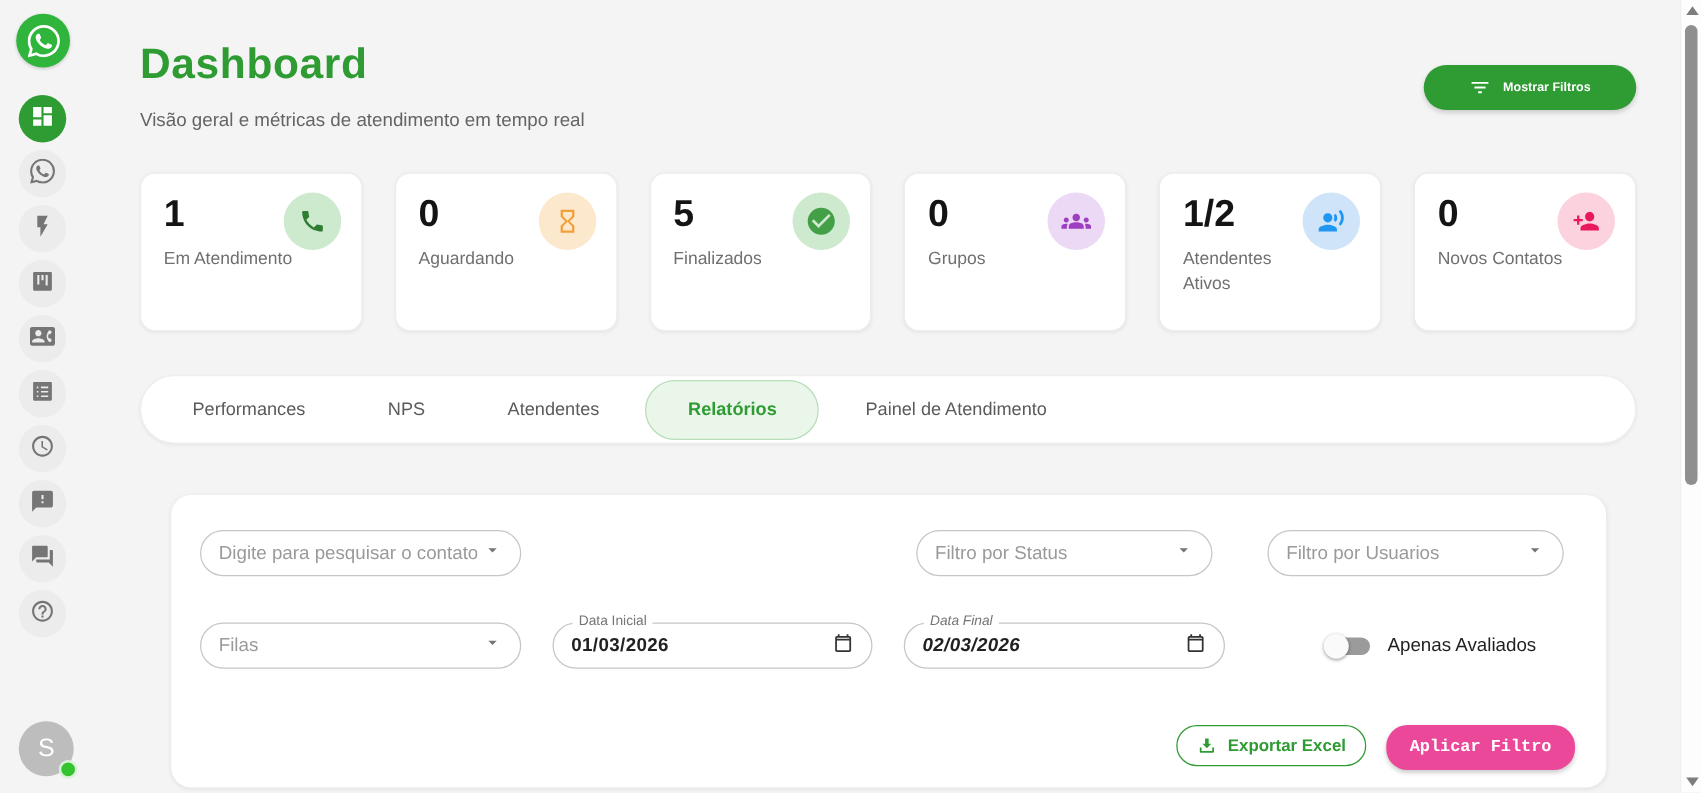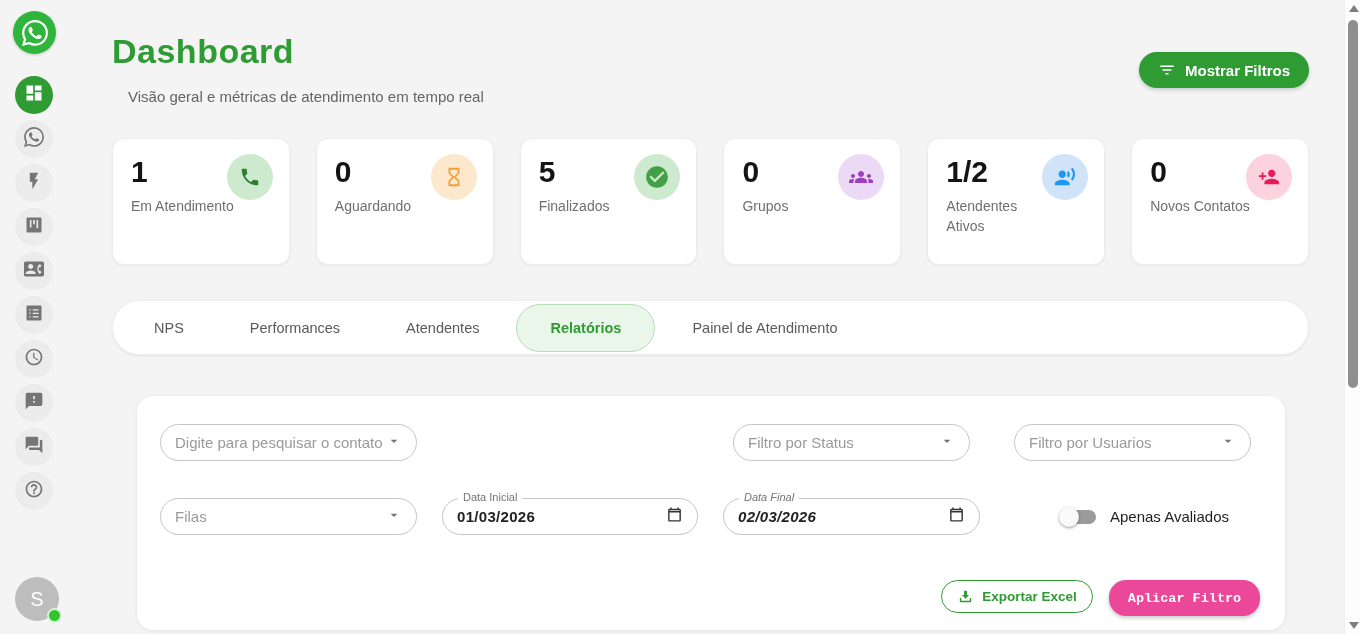--- a/index.html
+++ b/index.html
@@ -18,22 +18,22 @@
   .side-logo { position:absolute; left:13px; top:11px; width:43px; height:43px; border-radius:50%; background:#2fb53b; display:flex; align-items:center; justify-content:center; box-shadow:0 1px 3px rgba(0,0,0,.2); }
   .nav-item { position:absolute; left:15px; width:38px; height:38px; border-radius:50%; background:#ececec; display:flex; align-items:center; justify-content:center; cursor:pointer; }
   .nav-item svg { fill:#757575; }
   .nav-item.active { background:#2e9b33; }
   .nav-item.active svg { fill:#ffffff; }
   .avatar { position:absolute; left:15px; top:577px; width:44px; height:44px; border-radius:50%; background:#bdbdbd; color:#fff; font-size:20px; display:flex; align-items:center; justify-content:center; cursor:pointer; }
   .status-dot { position:absolute; right:-3px; bottom:-2px; width:15px; height:15px; border-radius:50%; background:#35c32f; border:2px solid #d9f2d7; }
 
   
   .page-title { position:absolute; left:112px; top:32px; font-size:34px; font-weight:bold; color:#2e9b33; letter-spacing:.5px; }
-  .page-subtitle { position:absolute; left:112px; top:88px; font-size:15px; color:#646464;margin-left:16px; }
-  .btn-show-filters { position:absolute; left:1139px; top:52px; width:170px; height:36px; border-radius:18px; background:#2e9b33; color:#fff; font-size:15px; font-weight:bold; border:none; display:flex; align-items:center; justify-content:center; gap:9px; cursor:pointer; box-shadow:0 2px 4px rgba(0,0,0,.18); font-family:inherit;text-align:center; }
+  .page-subtitle { position:absolute; left:112px; top:88px; font-size:15px; color:#646464; }
+  .btn-show-filters { position:absolute; left:1139px; top:52px; width:170px; height:36px; border-radius:18px; background:#2e9b33; color:#fff; font-size:10px; font-weight:bold; border:none; display:flex; align-items:center; justify-content:center; gap:9px; cursor:pointer; box-shadow:0 2px 4px rgba(0,0,0,.18); font-family:inherit;text-align:center; }
 
   
   .stats-row { position:absolute; left:112px; top:138px; width:1197px; height:127px; display:flex; gap:26px; }
   .stat-card { flex:1; background:#fff; border-radius:12px; border:1px solid #ededed; box-shadow:0 1px 3px rgba(0,0,0,.06); position:relative; padding:16px 18px; cursor:default; }
   .stat-value { font-size:30px; font-weight:bold; color:#141414; line-height:1.1; }
   .stat-label { margin-top:8px; font-size:14px; color:#6f6f6f; line-height:1.45; max-width:110px; }
   .stat-icon { position:absolute; right:16px; top:15px; width:46px; height:46px; border-radius:50%; display:flex; align-items:center; justify-content:center; }
   .ic0 { background:#cde9ce; } .ic0 svg { fill:#2e7d32; }
   .ic1 { background:#fce8cc; } .ic1 svg { fill:#f0a03c; }
   .ic2 { background:#cde9ce; } .ic2 svg { fill:#43a047; }
@@ -200,22 +200,22 @@
     <div class="stat-label">Novos Contatos</div>
     <div class="stat-icon ic5">
         <svg width="22" height="22" viewBox="0 0 24 24">
           <path d="M15 12c2.21 0 4-1.79 4-4s-1.79-4-4-4-4 1.79-4 4 1.79 4 4 4zm-9-2V7H4v3H1v2h3v3h2v-3h3v-2H6zm9 4c-2.67 0-8 1.34-8 4v2h16v-2c0-2.66-5.33-4-8-4z"></path>
         </svg>
       </div>
   </div>
 </div>
 
 <div class="tabbar">
+  <div class="tab">Performances</div>
   <div class="tab">NPS</div>
-  <div class="tab">Performances</div>
   <div class="tab">Atendentes</div>
   <div class="tab active">Relatórios</div>
   <div class="tab">Painel de Atendimento</div>
 </div>
 
 <div class="filter-card">
 
   <div class="pill" style="left:23px; top:28px; width:257px;">
     <input type="text" placeholder="Digite para pesquisar o contato" style="">
     <span class="arr"><svg width="16" height="16" viewBox="0 0 24 24" fill="#757575">

